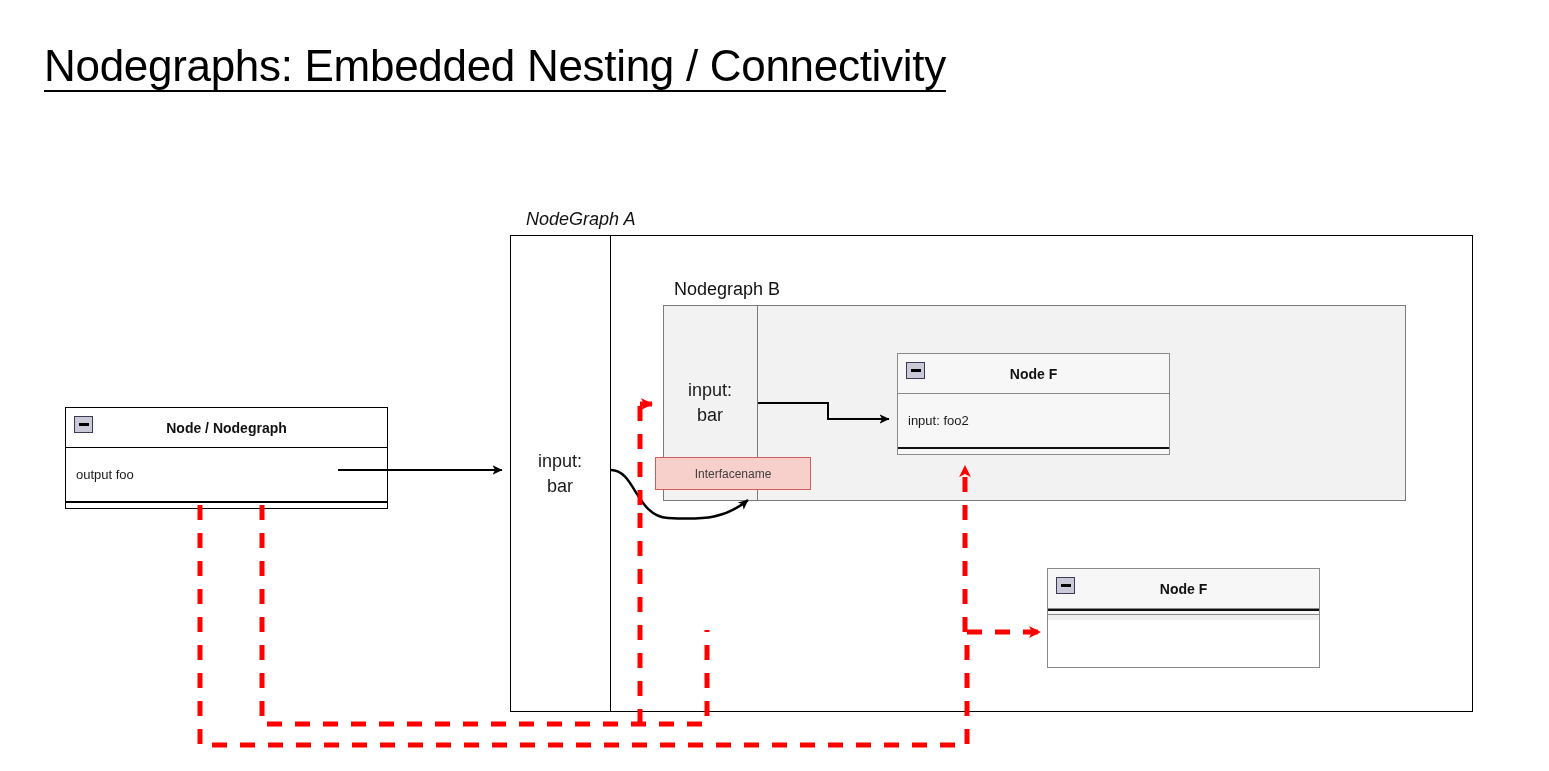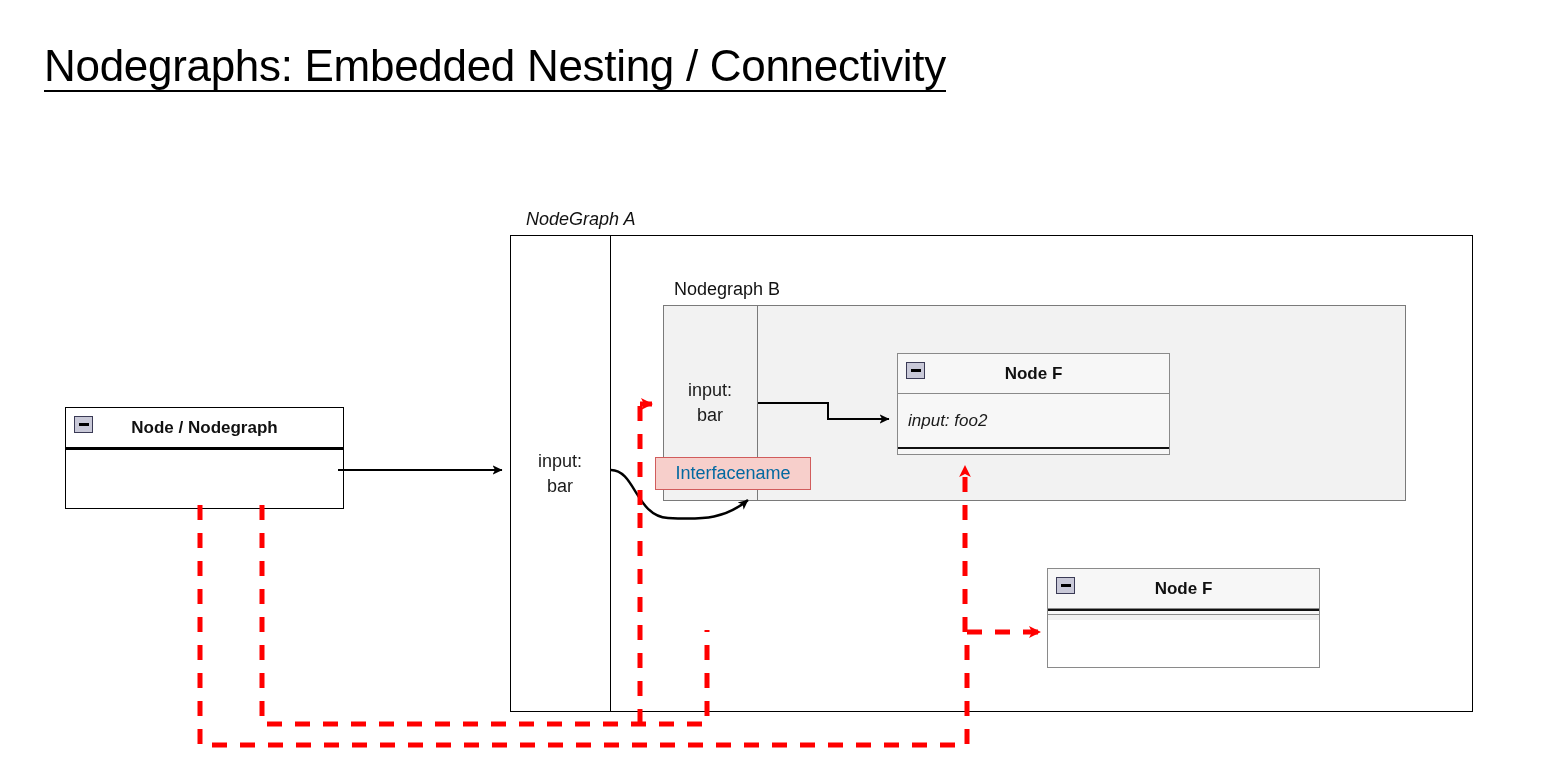--- a/index.html
+++ b/index.html
@@ -31,30 +31,29 @@
     background:#ffffff;
   }
   .node.dark{border:1px solid #000;}
   .node-title{
     position:relative;
     height:40px;
     box-sizing:border-box;
     border-bottom:1px solid #8a8a8a;
     background:#f7f7f7;
     display:flex;align-items:center;justify-content:center;
-    font-size:17px;font-weight:bold;color:#111;
+    font-size:14px;font-weight:bold;color:#111;
   }
   .node.dark .node-title{border-bottom:1px solid #000;background:#ffffff;}
   .node-body{
     box-sizing:border-box;
     display:flex;align-items:center;
     padding-left:10px;
-    font-size:17px;color:#1a1a1a;
+    font-size:13px;color:#1a1a1a;
     background:#f7f7f7;
-    font-style:italic;
   }
   .node.dark .node-body{background:#ffffff;}
   .node-foot{
     box-sizing:border-box;
     border-top:2px solid #111;
     height:7px;
     background:#f7f7f7;
   }
   .node.dark .node-foot{background:#fff;border-top:2px solid #000;}
   .node-foot2{
@@ -106,21 +105,21 @@
     font-size:18px;color:#1a1a1a;line-height:25px;
   }
 
   
   .iface{
     position:absolute;
     box-sizing:border-box;
     border:1.5px solid #d15c5c;
     background:#f7cfcb;
     display:flex;align-items:center;justify-content:center;
-    font-size:18px;color:#0369a1;
+    font-size:12px;color:#404040;
   }
 
   svg.wires{position:absolute;left:0;top:0;width:1549px;height:771px;pointer-events:none;}
 </style>
 </head>
 <body>
 
 <div id="stage">
 
   <div class="title">Nodegraphs: Embedded Nesting / Connectivity</div>
@@ -140,27 +139,28 @@
 
   <div class="graph-b" style="left:663px;top:305px;width:743px;height:196px;"></div>
 
   <div class="graph-b-port" style="left:663px;top:305px;width:95px;height:196px;">
     <div>
       <div>input:</div>
       <div>bar</div>
     </div>
   </div>
 
-  <div class="node dark" style="left:65px;top:407px;width:279px;height:102px;">
+  <div class="node dark" style="left:65px;top:407px;width:323px;height:102px;">
     <div class="node-title">
       <span class="collapse-icon">
           <i></i>
         </span>
       <span>Node / Nodegraph</span>
     </div>
+    <div class="node-body" style="height:53px;">output foo</div>
     <div class="node-foot"></div>
   </div>
 
   <div class="node" style="left:897px;top:353px;width:273px;height:102px;">
     <div class="node-title">
       <span class="collapse-icon">
           <i></i>
         </span>
       <span>Node F</span>
     </div>

